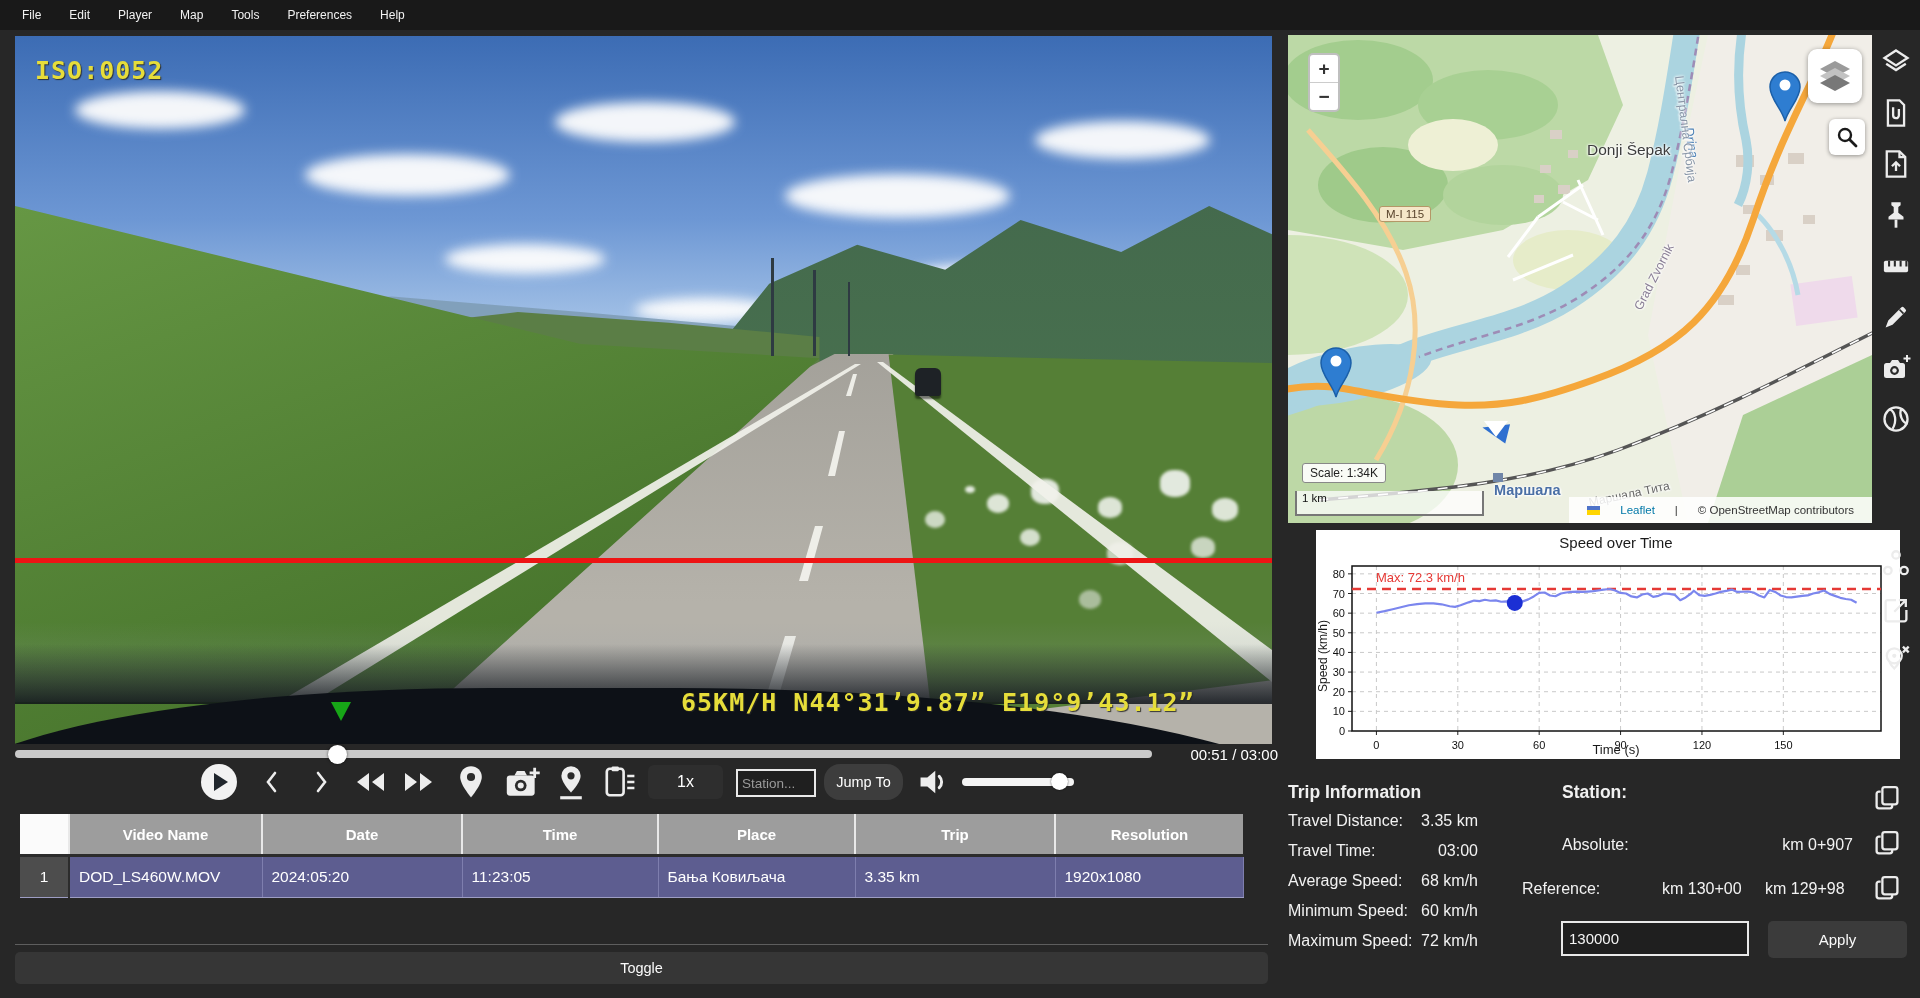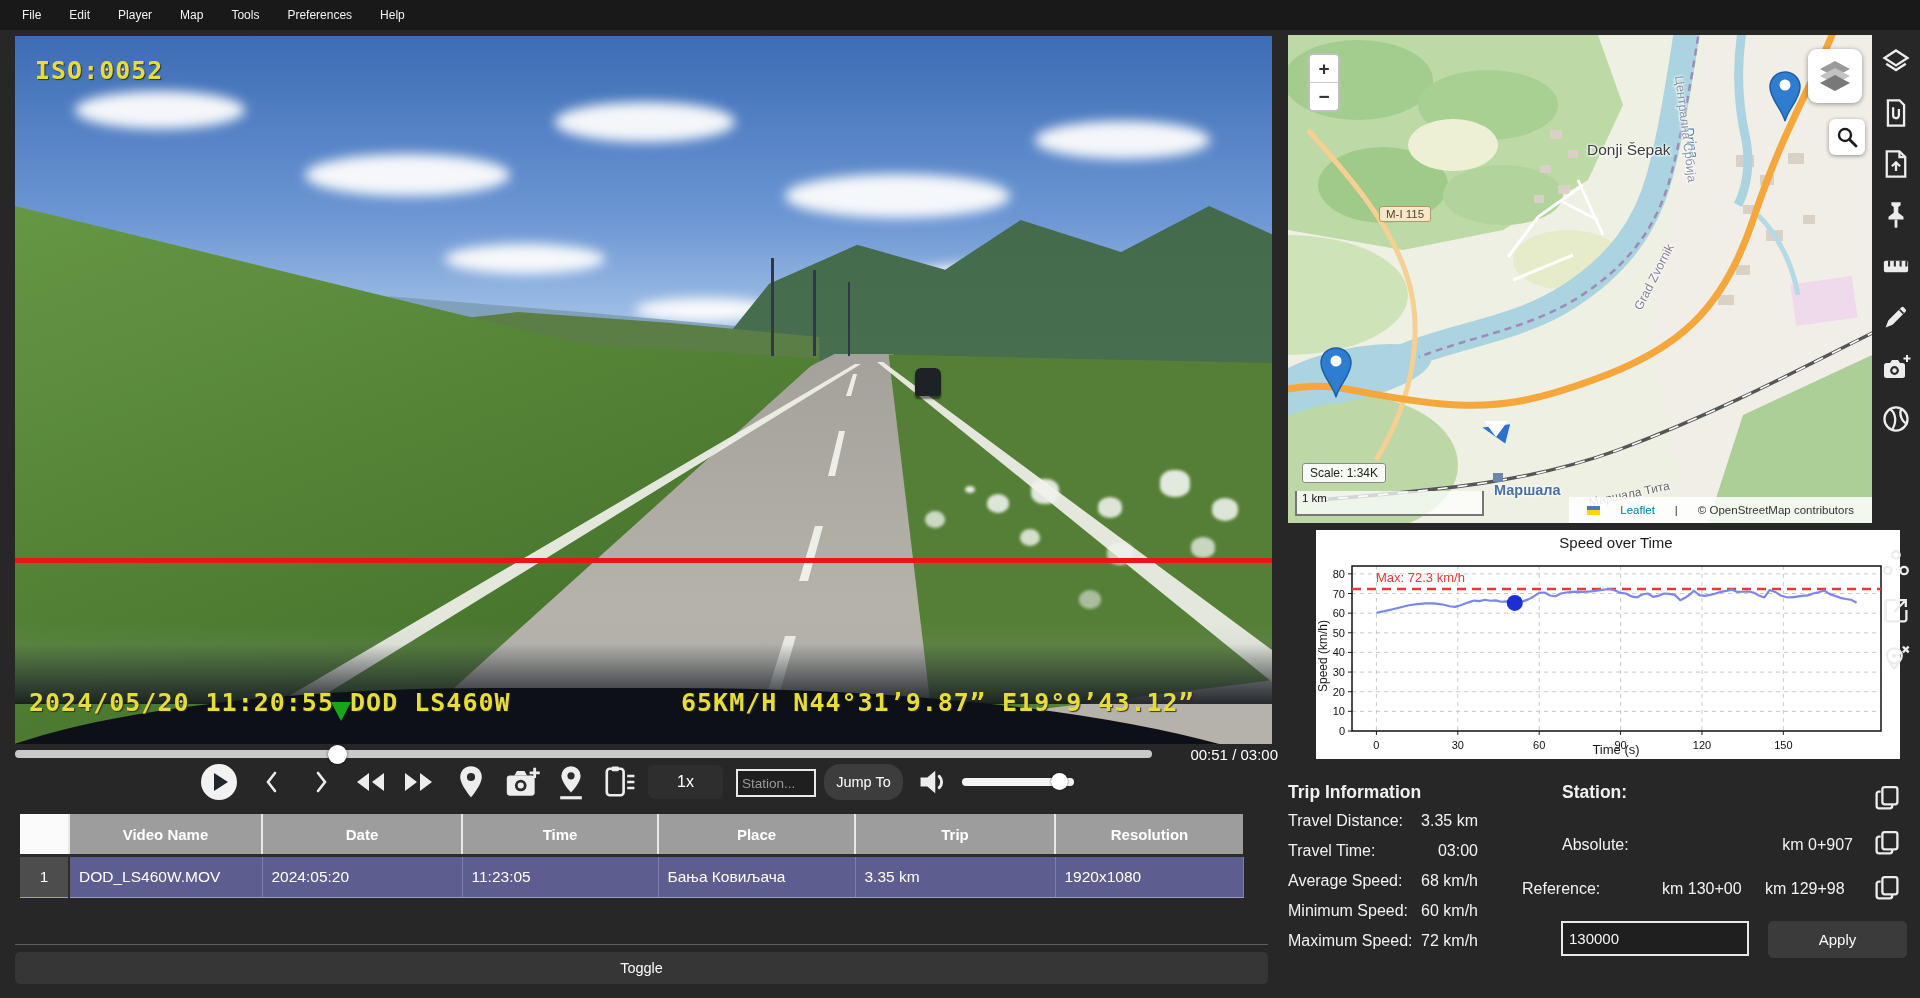--- a/index.html
+++ b/index.html
@@ -177,21 +177,20 @@
       <polygon points="824,395 830,395 820,440 813,440" fill="#f5f5ef" opacity="0.9"></polygon>
       <polygon points="800,490 808,490 793,545 784,545" fill="#f5f5ef" opacity="0.9"></polygon>
       <polygon points="770,600 781,600 758,680 745,680" fill="#f5f5ef" opacity="0.9"></polygon>
     </svg>
     <div id="car-ahead"></div>
     <div id="glare"></div>
     <div id="dash-fade"></div>
     <div id="dashboard"></div>
     <div id="redline" style="background: rgb(238, 20, 20);"></div>
     <div class="cam-text" style="left: 20px; top: 20px; color: rgb(230, 221, 58);">ISO:0052</div>
-    <div class="cam-text" style="left: 14px; top: 652px; color: rgb(230, 221, 58);">2024/05/20 11:20:55 DOD LS460W</div>
     <div class="cam-text" style="left: 666px; top: 652px; color: rgb(230, 221, 58);">65KM/H N44°31’9.87” E19°9’43.12”</div>
     <div id="pos-triangle"></div>
   </div>
 
   <div id="seek-track"></div>
   <div id="seek-thumb" style="left: 327.771px;"></div>
   <div id="time-display">00:51 / 03:00</div>
 
   <div id="play-btn" class="ctl">
       <div class="tri"></div>

